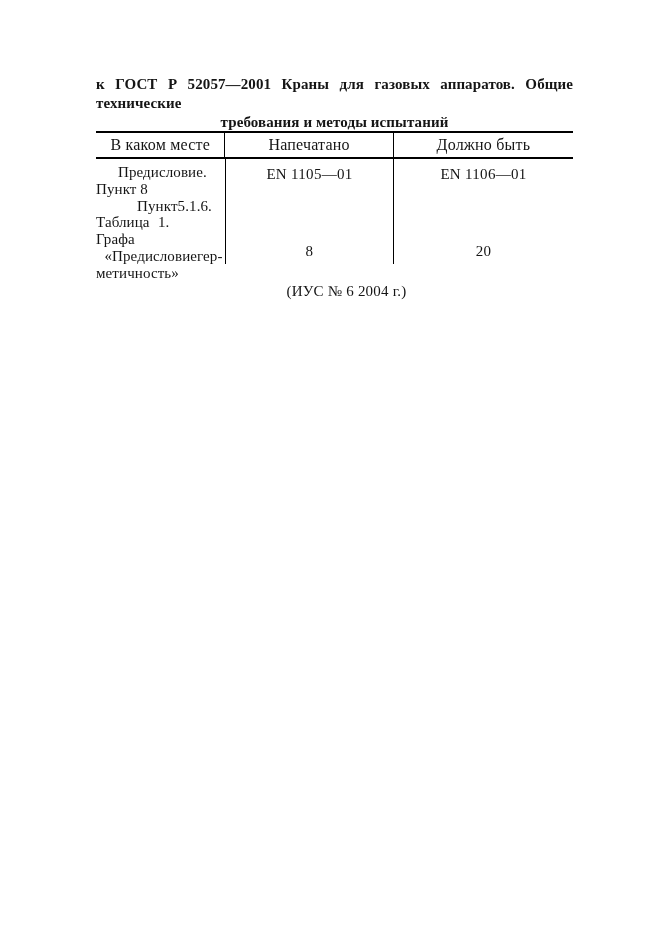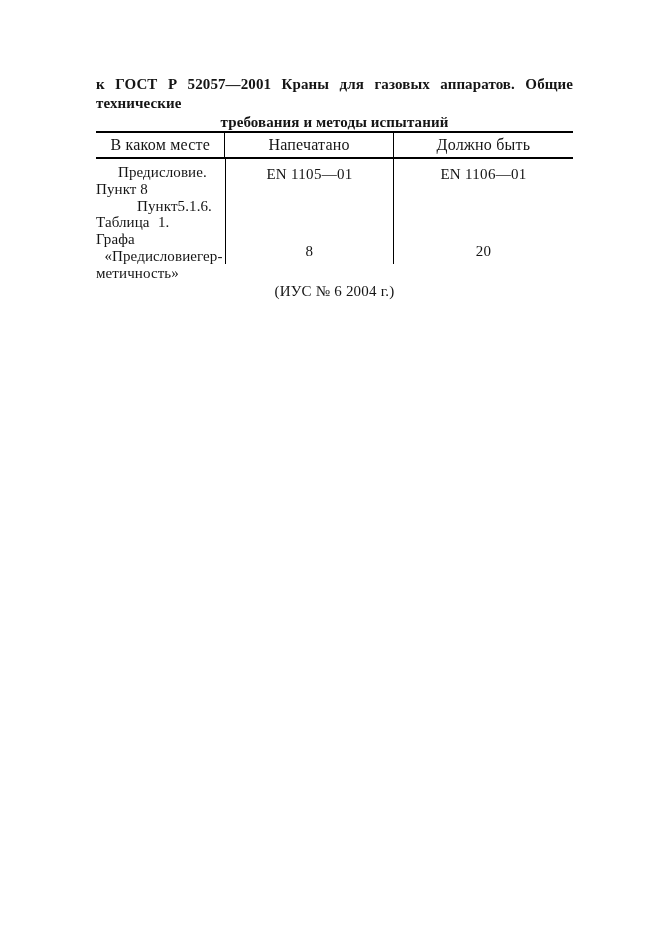--- a/index.html
+++ b/index.html
@@ -95,21 +95,21 @@
     align-items: center;
     font-size: 15px;
     letter-spacing: 0.3px;
     padding-top: 7px;
     padding-bottom: 4px;
   }
 
   
   .doc-footer {
     position: absolute;
-    left: 96px;
+    left: 108px;
     top: 283px;
     width: 477px;
     text-align: center;
     font-size: 15px;
     letter-spacing: 0.2px;
   }
 </style>
 </head>
 <body>
 

